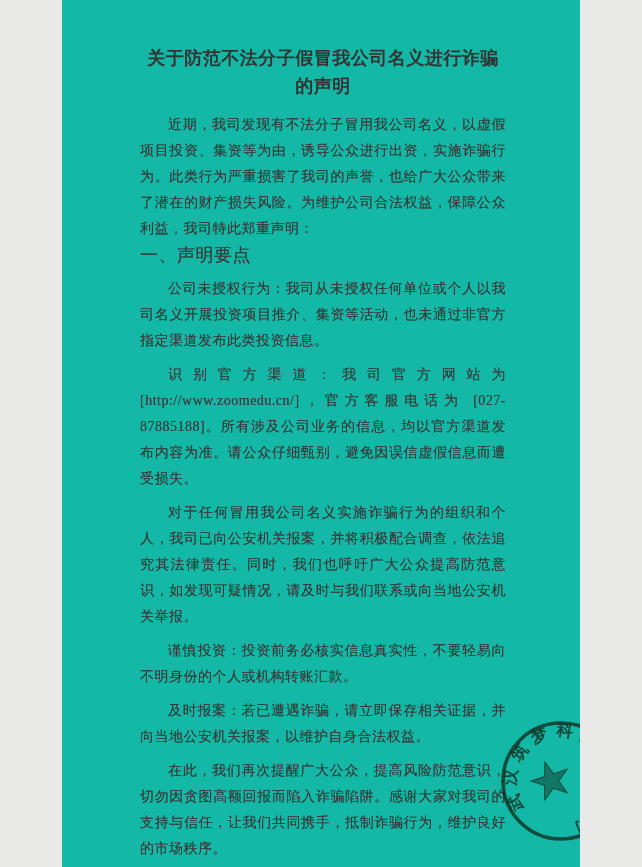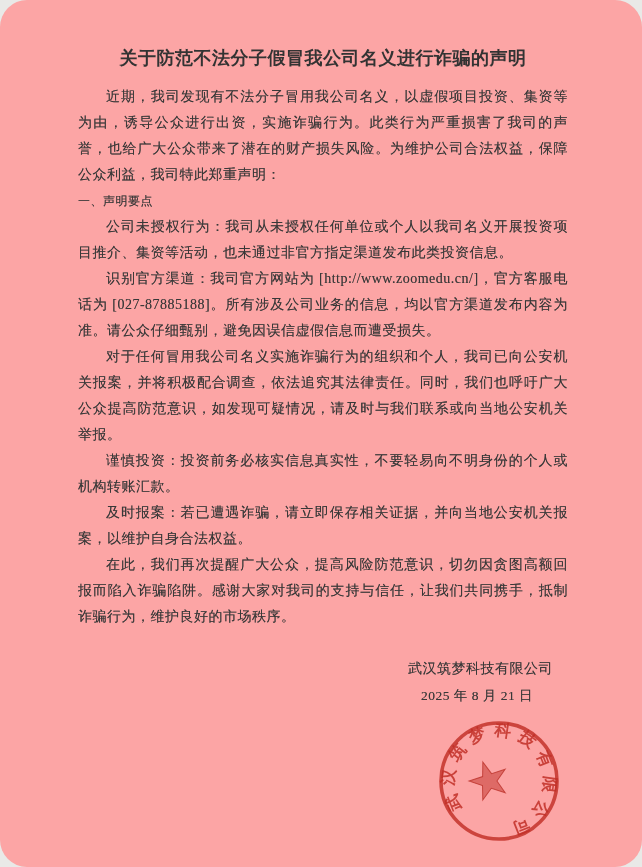--- a/index.html
+++ b/index.html
@@ -1,25 +1,24 @@
 <!DOCTYPE html>
 <html><head>
 <meta charset="utf-8">
 <style>
   html, body { margin: 0; padding: 0; background: #e9e9e7; }
   .page {
     position: relative;
-    width: 642px;
+    width: 518px;
     height: 867px;
     margin: 0 auto;
-    background: #fca5a5;
+    background: #14b8a6;
     overflow: hidden;
     font-family: "Liberation Serif", "DejaVu Serif", serif;
     color: #383838;
-    border-radius: 27px;
   }
   .doc {
     position: absolute;
     left: 78px;
     right: 74px;
     top: 44px;
   }
   .title {
     font-size: 18px;
     font-weight: 700;
@@ -30,23 +29,23 @@
     color: #333;
   }
   .para {
     margin: 0;
     font-size: 14px;
     line-height: 26px;
     letter-spacing: 0.5px;
     text-align: justify;
     text-shadow: 0 0 0.5px rgba(55,55,55,0.55);
   }
-  .indent { text-indent: 2em; }
+  .indent { text-indent: 2em; margin-top: 8px; }
   .heading {
-    font-size: 12px;
+    font-size: 18px;
     line-height: 26px;
     letter-spacing: 0.5px;
     text-shadow: 0 0 0.5px rgba(55,55,55,0.55);
   }
   .sig { margin-top: 26px; text-align: right; }
   .sig .company {
     font-size: 14px;
     line-height: 26px;
     letter-spacing: 0.5px;
     padding-right: 15px;

